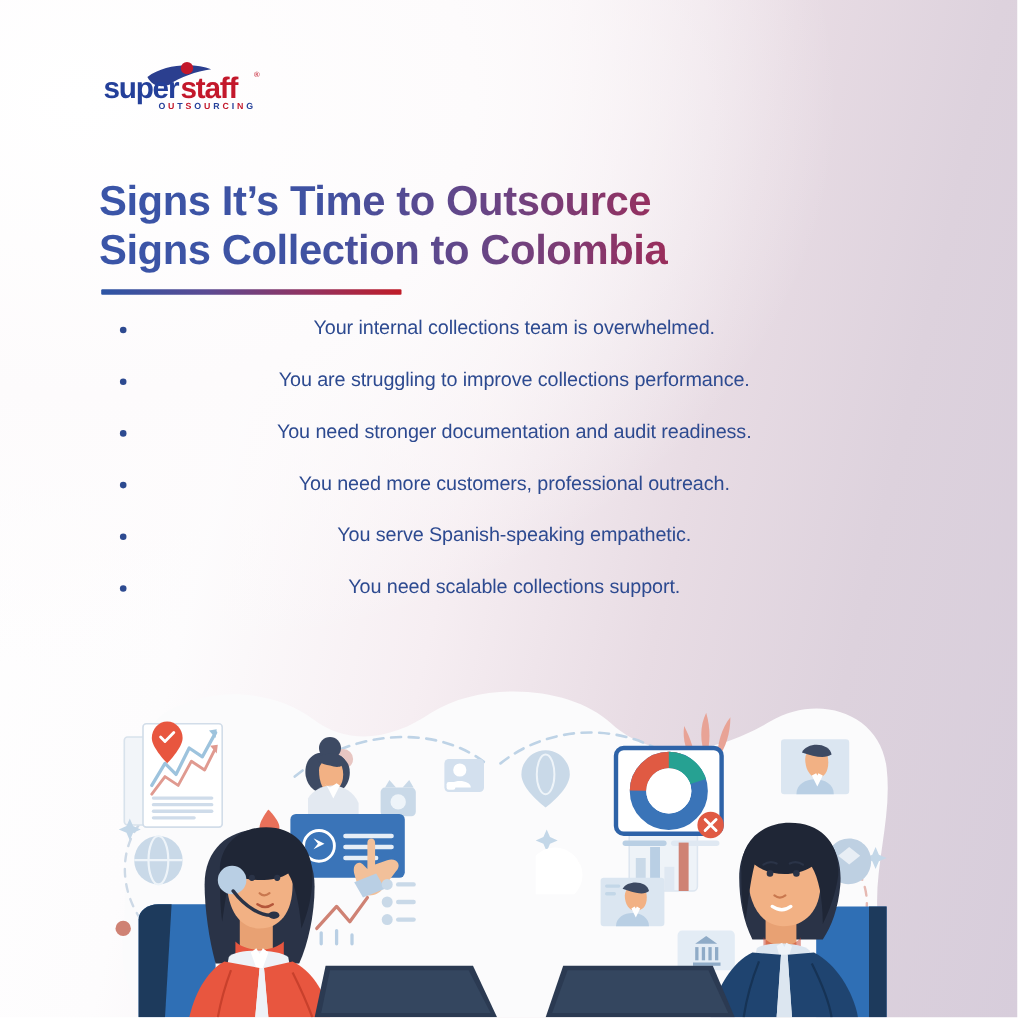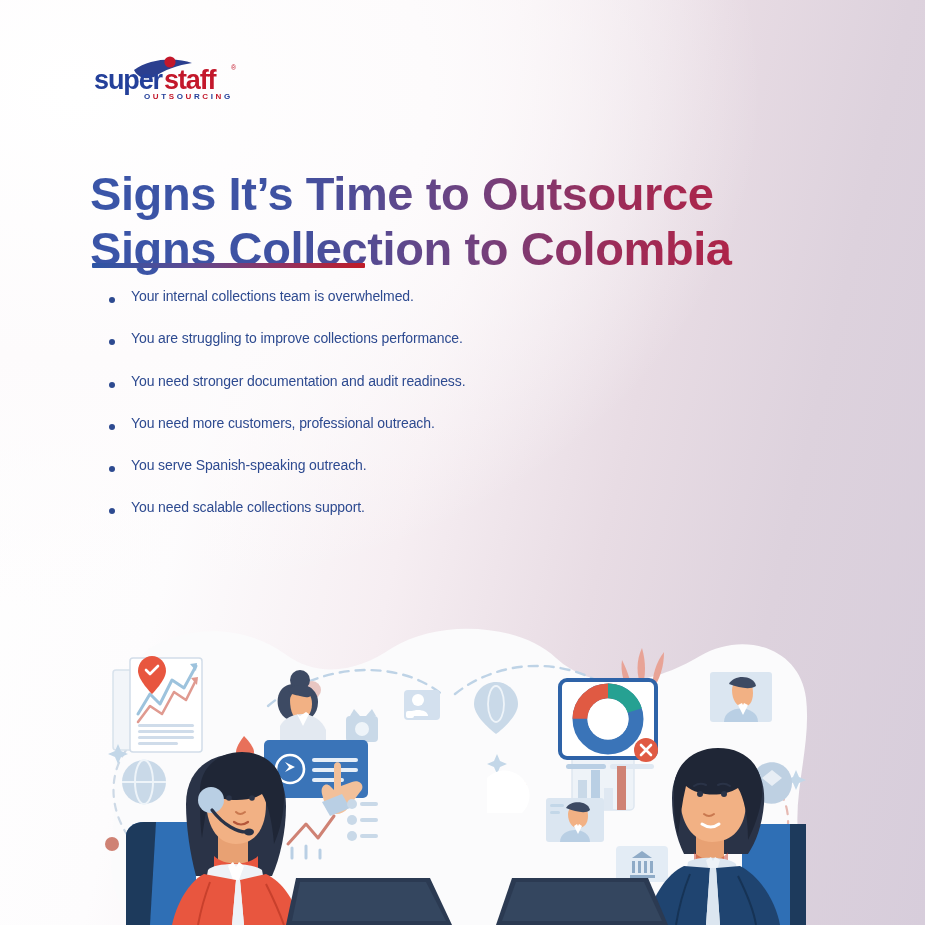--- a/index.html
+++ b/index.html
@@ -36,21 +36,21 @@
     text-align: right;
   }
   .logo-svg { display: block; }
 
   
   .headline {
     position: absolute;
     left: 90px;
     top: 136px;
     width: 700px;
-    font-size: 47px;
+    font-size: 38px;
     font-weight: bold;
     line-height: 1.17;
     letter-spacing: -0.4px;
     background-image: linear-gradient(92deg, #3a55a8 0%, #3f52a2 28%, #6b4483 52%, #9e2b57 76%, #b62141 100%);
     -webkit-background-clip: text;
     background-clip: text;
     color: transparent;
     -webkit-text-fill-color: transparent;
   }
   .headline .line { display: block; white-space: nowrap; }
@@ -73,24 +73,25 @@
     top: 288px;
     width: 700px;
     list-style: none;
     margin: 0;
     padding: 0;
   }
   .bullets li {
     position: relative;
     padding-left: 27px;
     margin: 0 0 25.5px 0;
-    font-size: 14px;
+    font-size: 18px;
     line-height: 1.2;
     color: #2d4a90;
     letter-spacing: -0.1px;
+    text-align: center;
   }
   .bullets li .dot {
     position: absolute;
     left: 5px;
     top: 9px;
     width: 6px;
     height: 6px;
     border-radius: 50%;
     background: #2d4a90;
   }
@@ -148,21 +149,21 @@
     <li>
       <span class="dot"></span>
       <span>You need stronger documentation and audit readiness.</span>
     </li>
     <li>
       <span class="dot"></span>
       <span>You need more customers, professional outreach.</span>
     </li>
     <li>
       <span class="dot"></span>
-      <span>You serve Spanish-speaking outreach.</span>
+      <span>You serve Spanish-speaking empathetic.</span>
     </li>
     <li>
       <span class="dot"></span>
       <span>You need scalable collections support.</span>
     </li>
   </ul>
 
   <div class="illustration">
     <svg class="illo-svg" viewBox="0 0 925 307">
       <defs>

